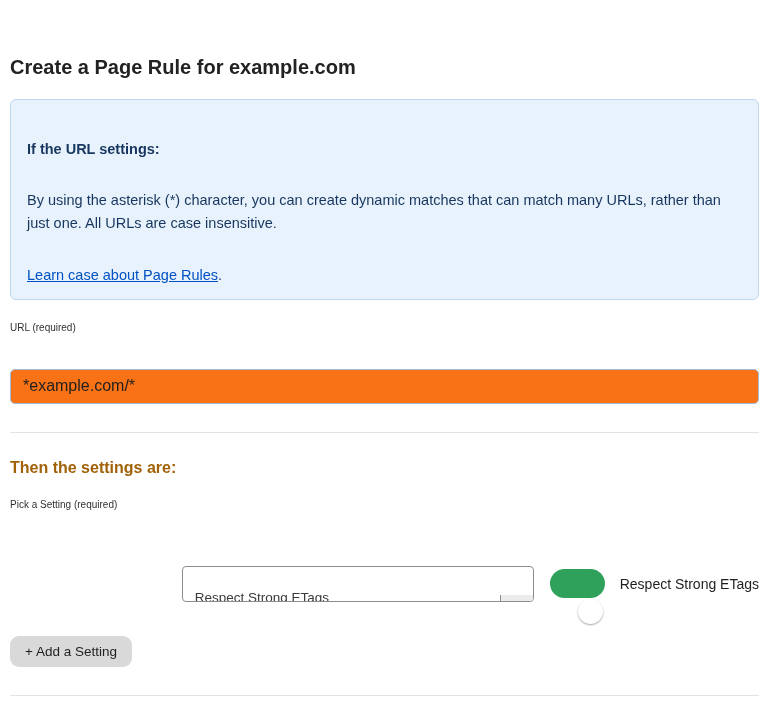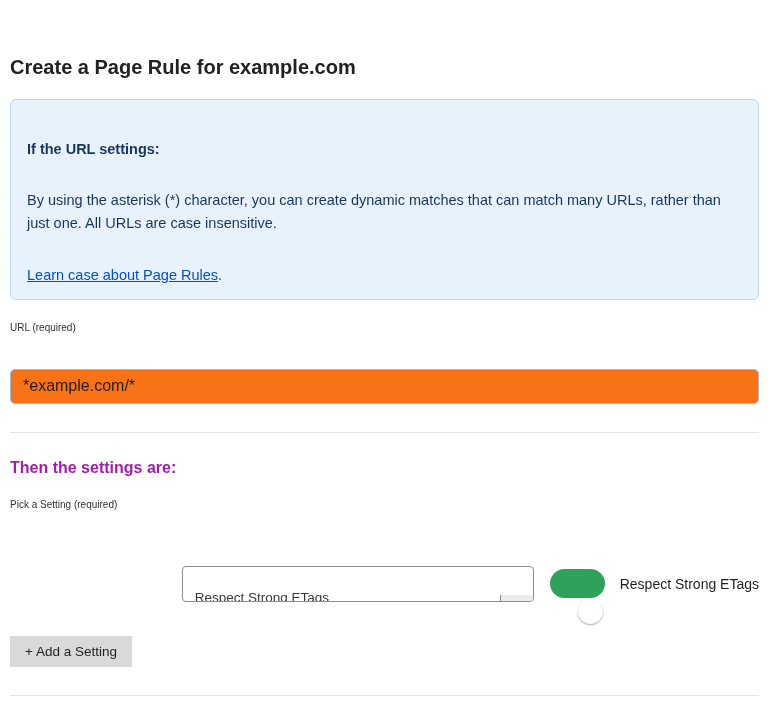--- a/index.html
+++ b/index.html
@@ -13,21 +13,21 @@
   }
   h1 {
     font-size: 20px;
     font-weight: bold;
     color: #222;
     margin: 14px 0 0;
   }
   h2 {
     font-size: 16px;
     font-weight: bold;
-    color: #a21caf;
+    color: #a16207;
     margin: 26px 0 0;
   }
   .info-box {
     margin-top: 20px;
     background: #e8f2fc;
     border: 1px solid #bcd7f1;
     border-radius: 6px;
     padding: 10px 16px 12px;
     color: #17365f;
     font-size: 14.5px;
@@ -132,21 +132,21 @@
   }
   .toggle-label {
     margin-left: 15px;
     font-size: 14px;
     color: #1f1f1f;
   }
   .btn {
     font-family: inherit;
     font-size: 13.5px;
     border: none;
-    border-radius: 1px;
+    border-radius: 9px;
     padding: 8px 15px;
     cursor: pointer;
     color: #1f1f1f;
   }
   .btn.gray { background: #d9d9d9; }
   .add-btn { margin-top: 34px; }
   .order-select {
     width: 100%;
     height: 33px;
     border: 1px solid #b5b5b5;

